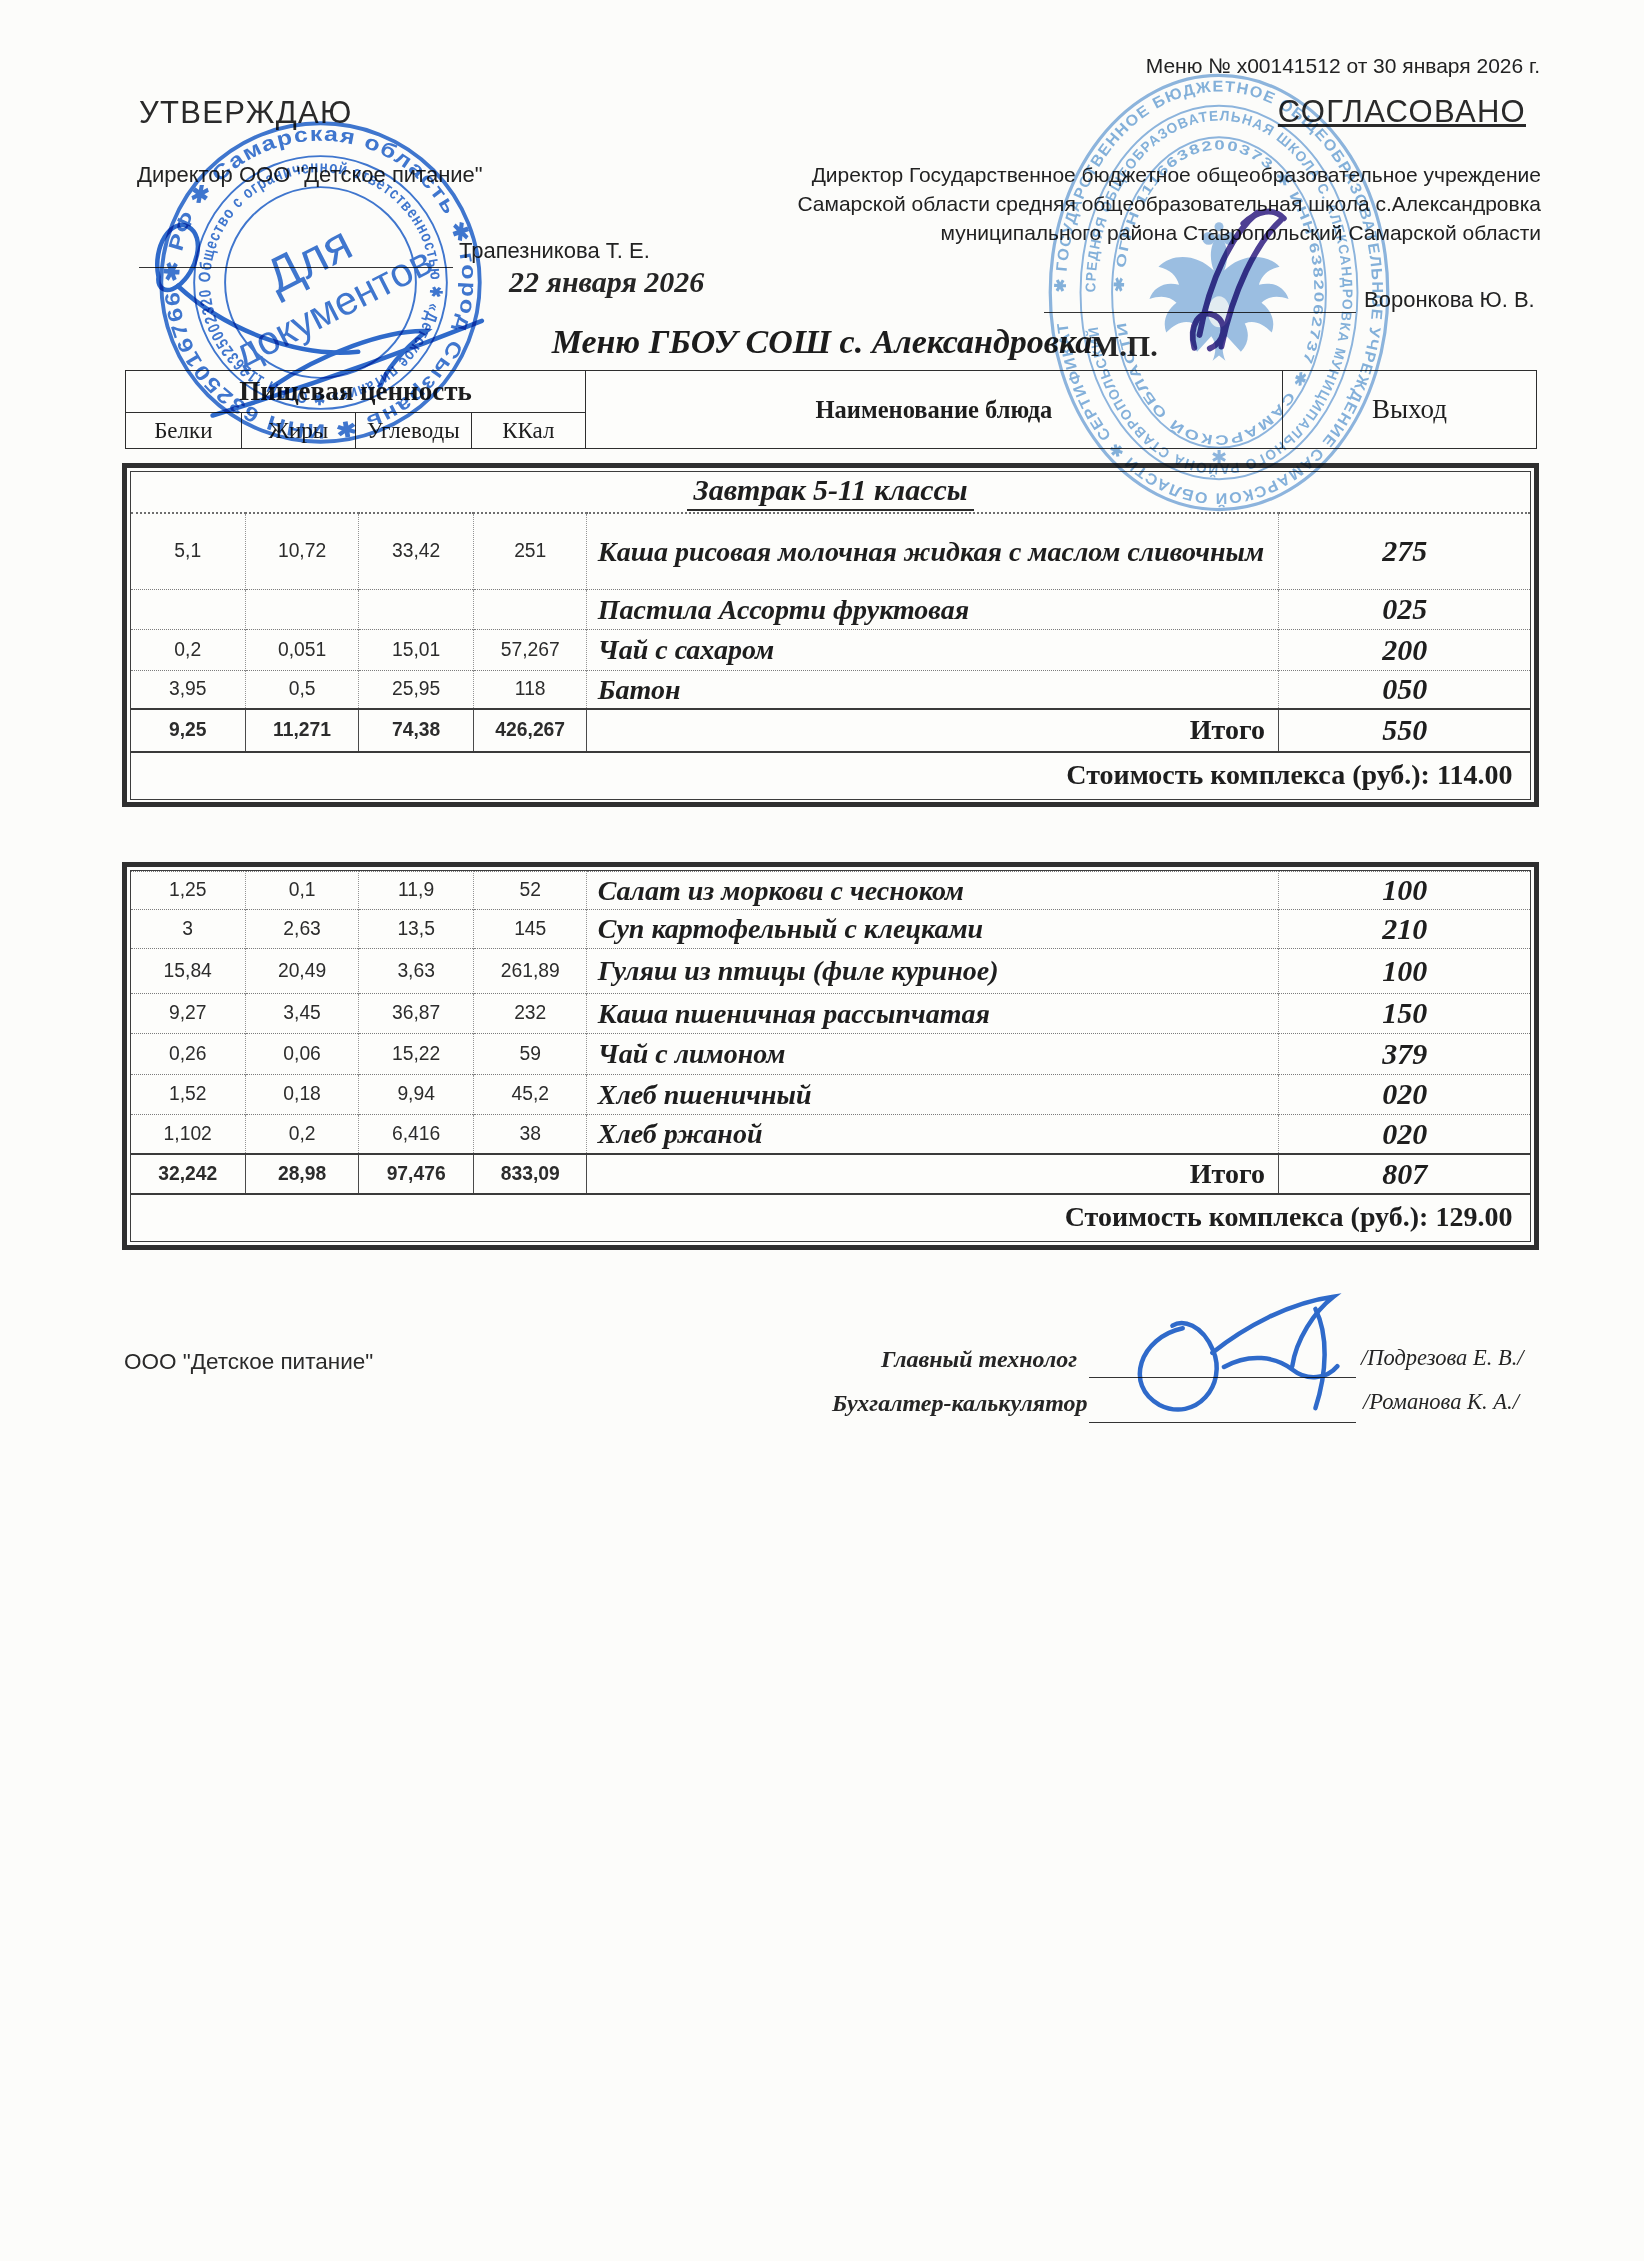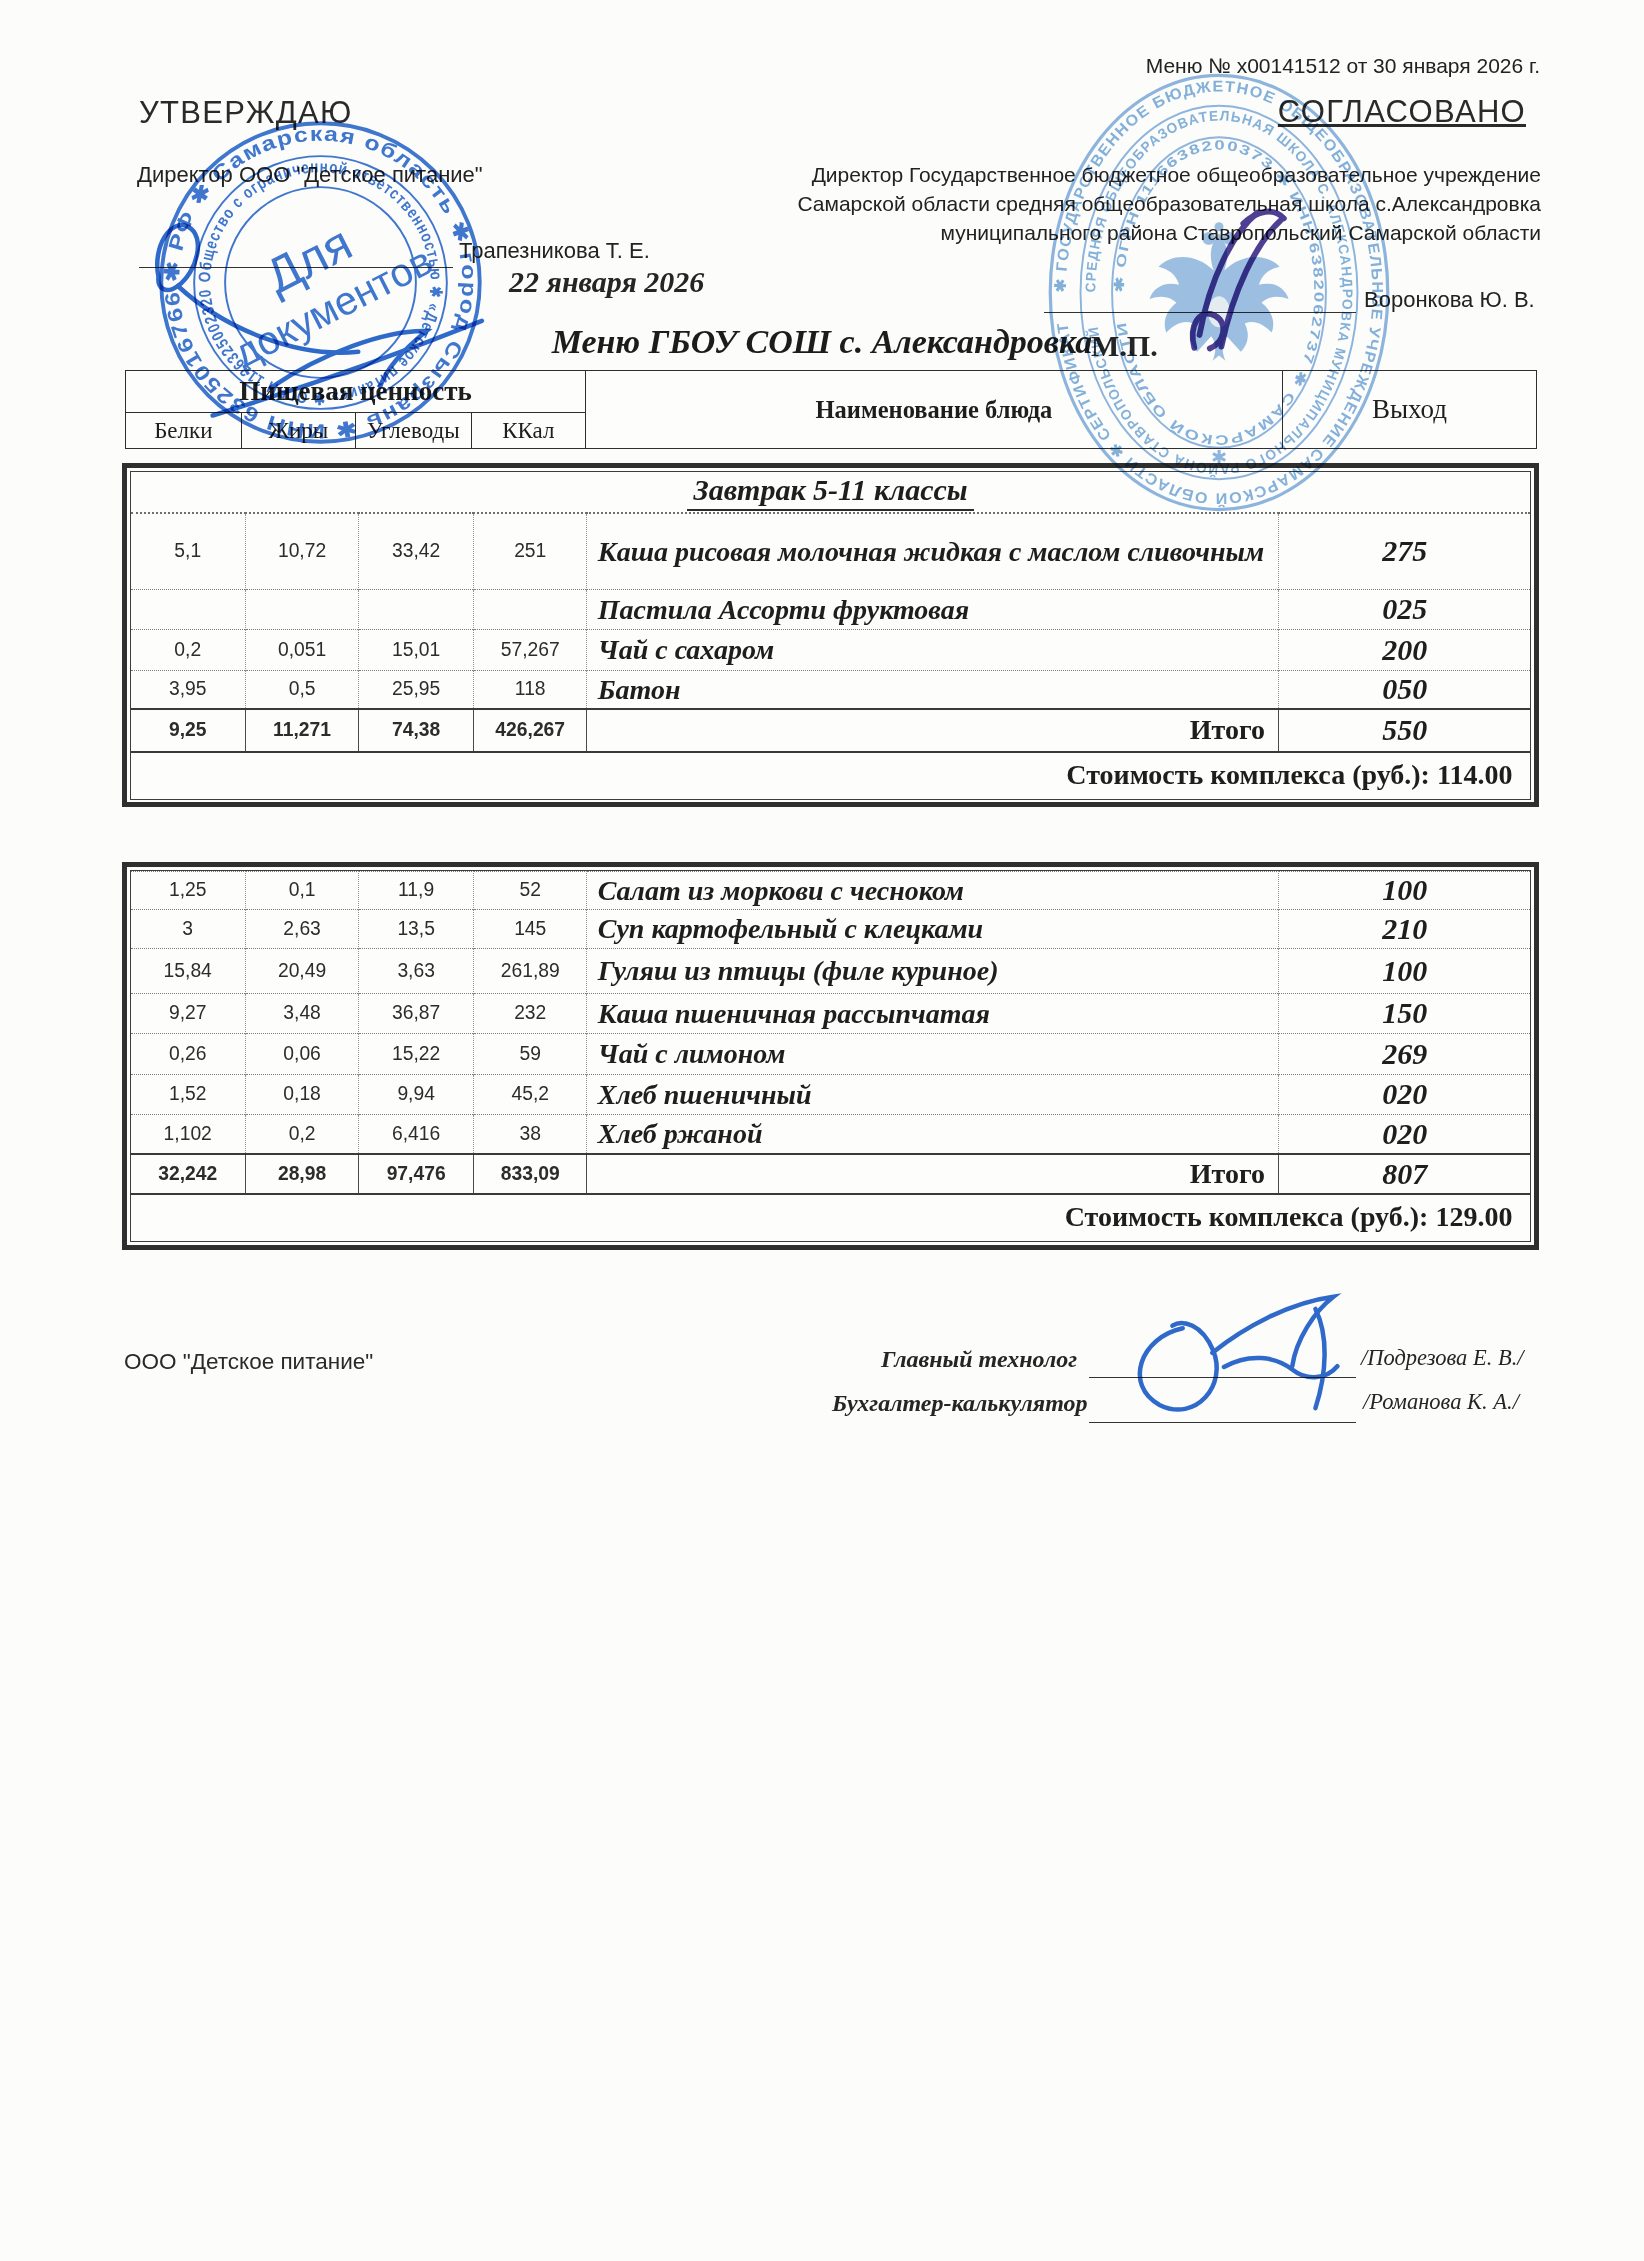--- a/index.html
+++ b/index.html
@@ -203,33 +203,33 @@
         <tr style="height:45px;">
           <td class="num">15,84</td>
           <td class="num">20,49</td>
           <td class="num">3,63</td>
           <td class="num">261,89</td>
           <td class="dish">Гуляш из птицы (филе куриное)</td>
           <td class="out">100</td>
         </tr>
         <tr style="height:40px;">
           <td class="num">9,27</td>
-          <td class="num">3,48</td>
+          <td class="num">3,45</td>
           <td class="num">36,87</td>
           <td class="num">232</td>
           <td class="dish">Каша пшеничная рассыпчатая</td>
           <td class="out">150</td>
         </tr>
         <tr style="height:41px;">
           <td class="num">0,26</td>
           <td class="num">0,06</td>
           <td class="num">15,22</td>
           <td class="num">59</td>
           <td class="dish">Чай с лимоном</td>
-          <td class="out">269</td>
+          <td class="out">379</td>
         </tr>
         <tr style="height:40px;">
           <td class="num">1,52</td>
           <td class="num">0,18</td>
           <td class="num">9,94</td>
           <td class="num">45,2</td>
           <td class="dish">Хлеб пшеничный</td>
           <td class="out">020</td>
         </tr>
         <tr style="height:40px;">

